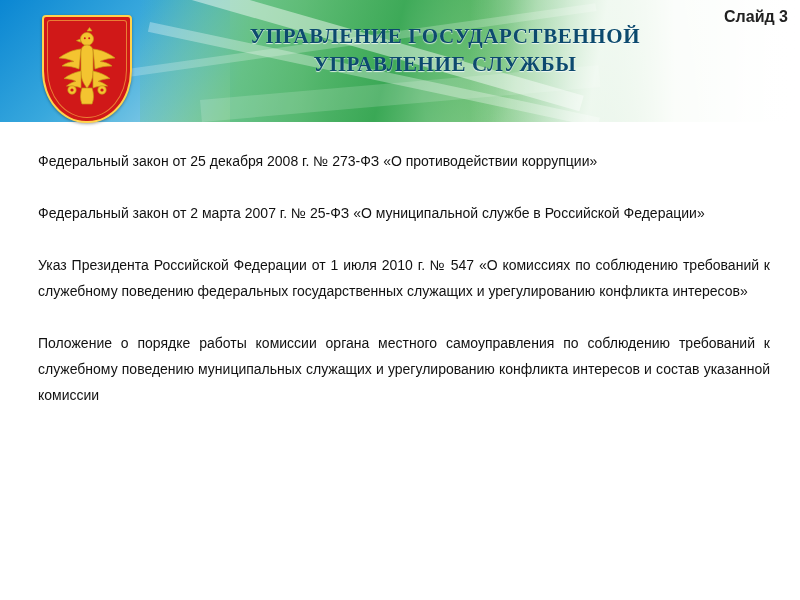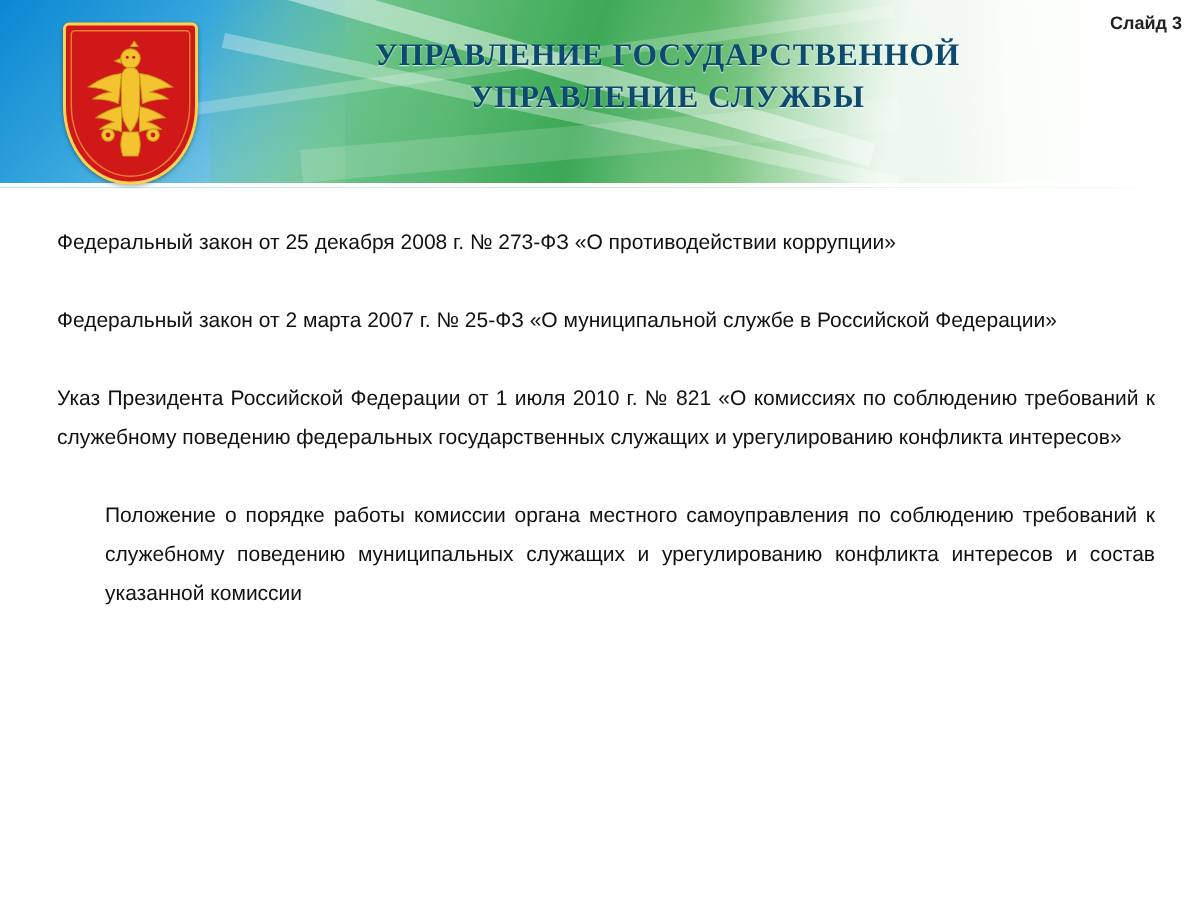--- a/index.html
+++ b/index.html
@@ -133,42 +133,42 @@
     letter-spacing: 0.6px;
     text-shadow: 0 1px 1px rgba(255,255,255,0.8);
   }
   .title div { white-space: nowrap; }
 
   .slide-number {
     position: absolute;
     top: 8px;
     right: 12px;
     font-family: "Liberation Sans", sans-serif;
-    font-size: 12px;
+    font-size: 16px;
     font-weight: bold;
     color: #222222;
   }
 
   
   .body {
     position: absolute;
     top: 148px;
     left: 38px;
     width: 732px;
   }
   .para {
     font-family: "Liberation Sans", sans-serif;
     font-size: 14px;
     line-height: 26px;
     color: #111111;
     text-align: justify;
     margin: 0 0 26px 0;
     hyphens: none;
   }
-  .para:last-child { margin-bottom: 0; margin-left: 32px; }
+  .para:last-child { margin-bottom: 0; }
 </style>
 </head>
 <body>
 
 <div class="slide">
 
   <div class="header">
     <div class="hdr-bg"></div>
     <div class="hdr-blue-left"></div>
     <div class="hdr-green-sweep"></div>
@@ -215,17 +215,17 @@
   <div class="title">
     <div>УПРАВЛЕНИЕ ГОСУДАРСТВЕННОЙ</div>
     <div>УПРАВЛЕНИЕ СЛУЖБЫ</div>
   </div>
 
   <div class="slide-number">Слайд 3</div>
 
   <div class="body">
     <p class="para">Федеральный закон от 25 декабря 2008 г. № 273-ФЗ «О противодействии коррупции»</p>
     <p class="para">Федеральный закон от 2 марта 2007 г. № 25-ФЗ «О муниципальной службе в Российской Федерации»</p>
-    <p class="para">Указ Президента Российской Федерации от 1 июля 2010 г. № 821 «О комиссиях по соблюдению требований к служебному поведению федеральных государственных служащих и урегулированию конфликта интересов»</p>
+    <p class="para">Указ Президента Российской Федерации от 1 июля 2010 г. № 547 «О комиссиях по соблюдению требований к служебному поведению федеральных государственных служащих и урегулированию конфликта интересов»</p>
     <p class="para">Положение о порядке работы комиссии органа местного самоуправления по соблюдению требований к служебному поведению муниципальных  служащих и урегулированию конфликта интересов и состав указанной комиссии</p>
   </div>
 
 </div>
 
 </body></html>

